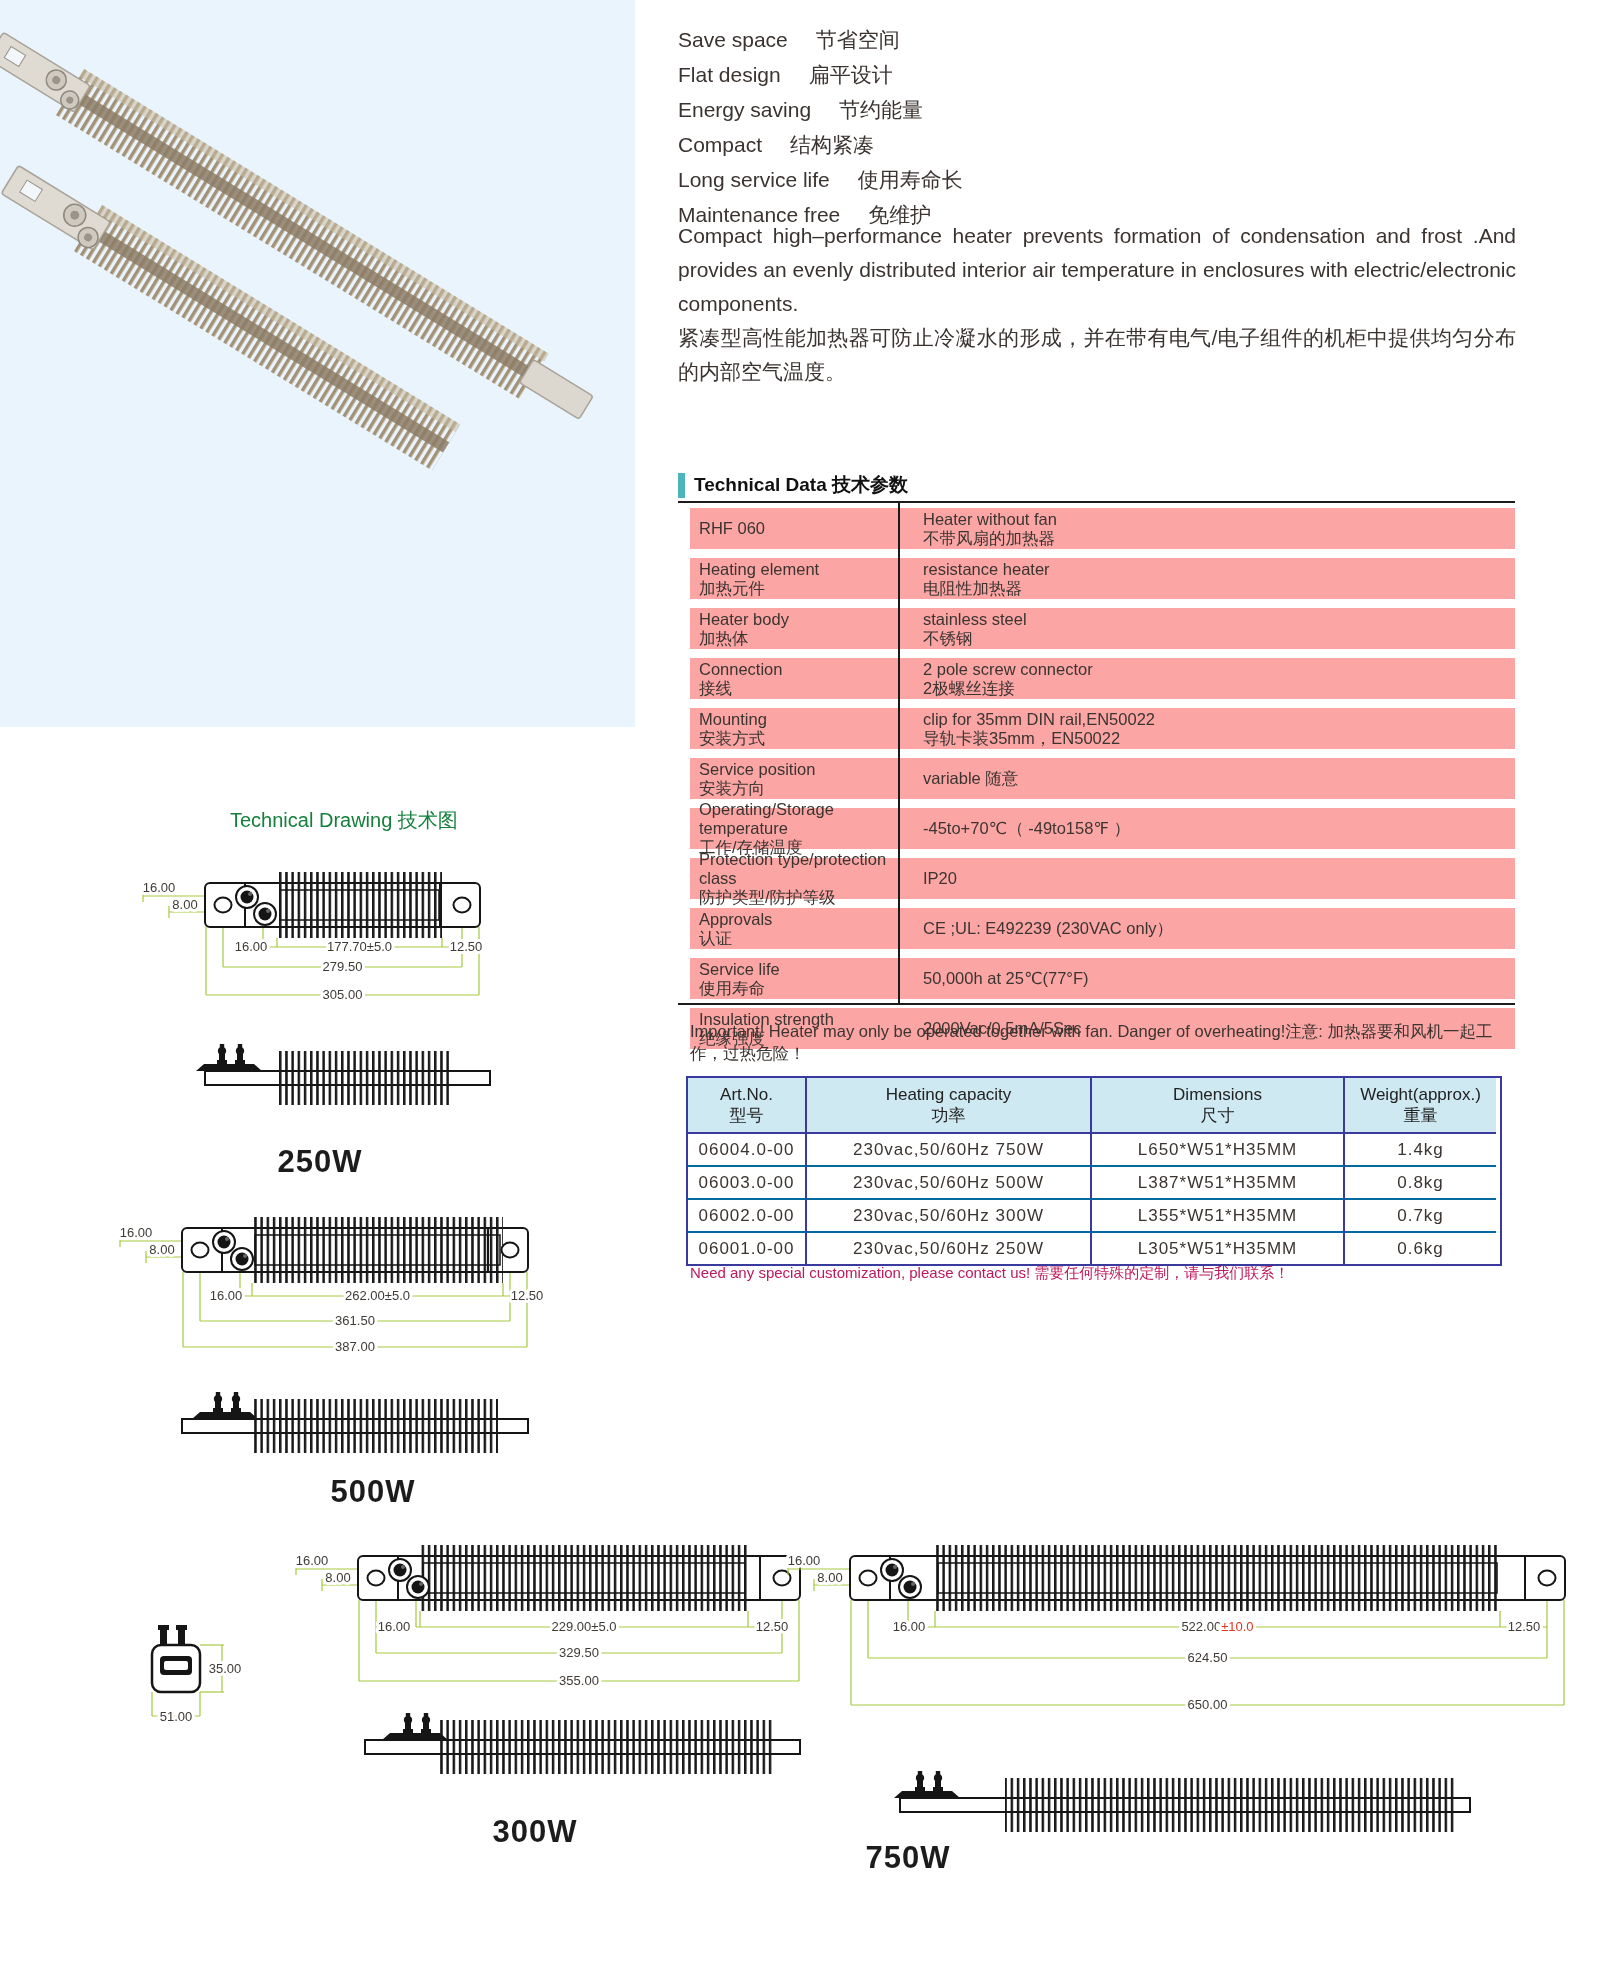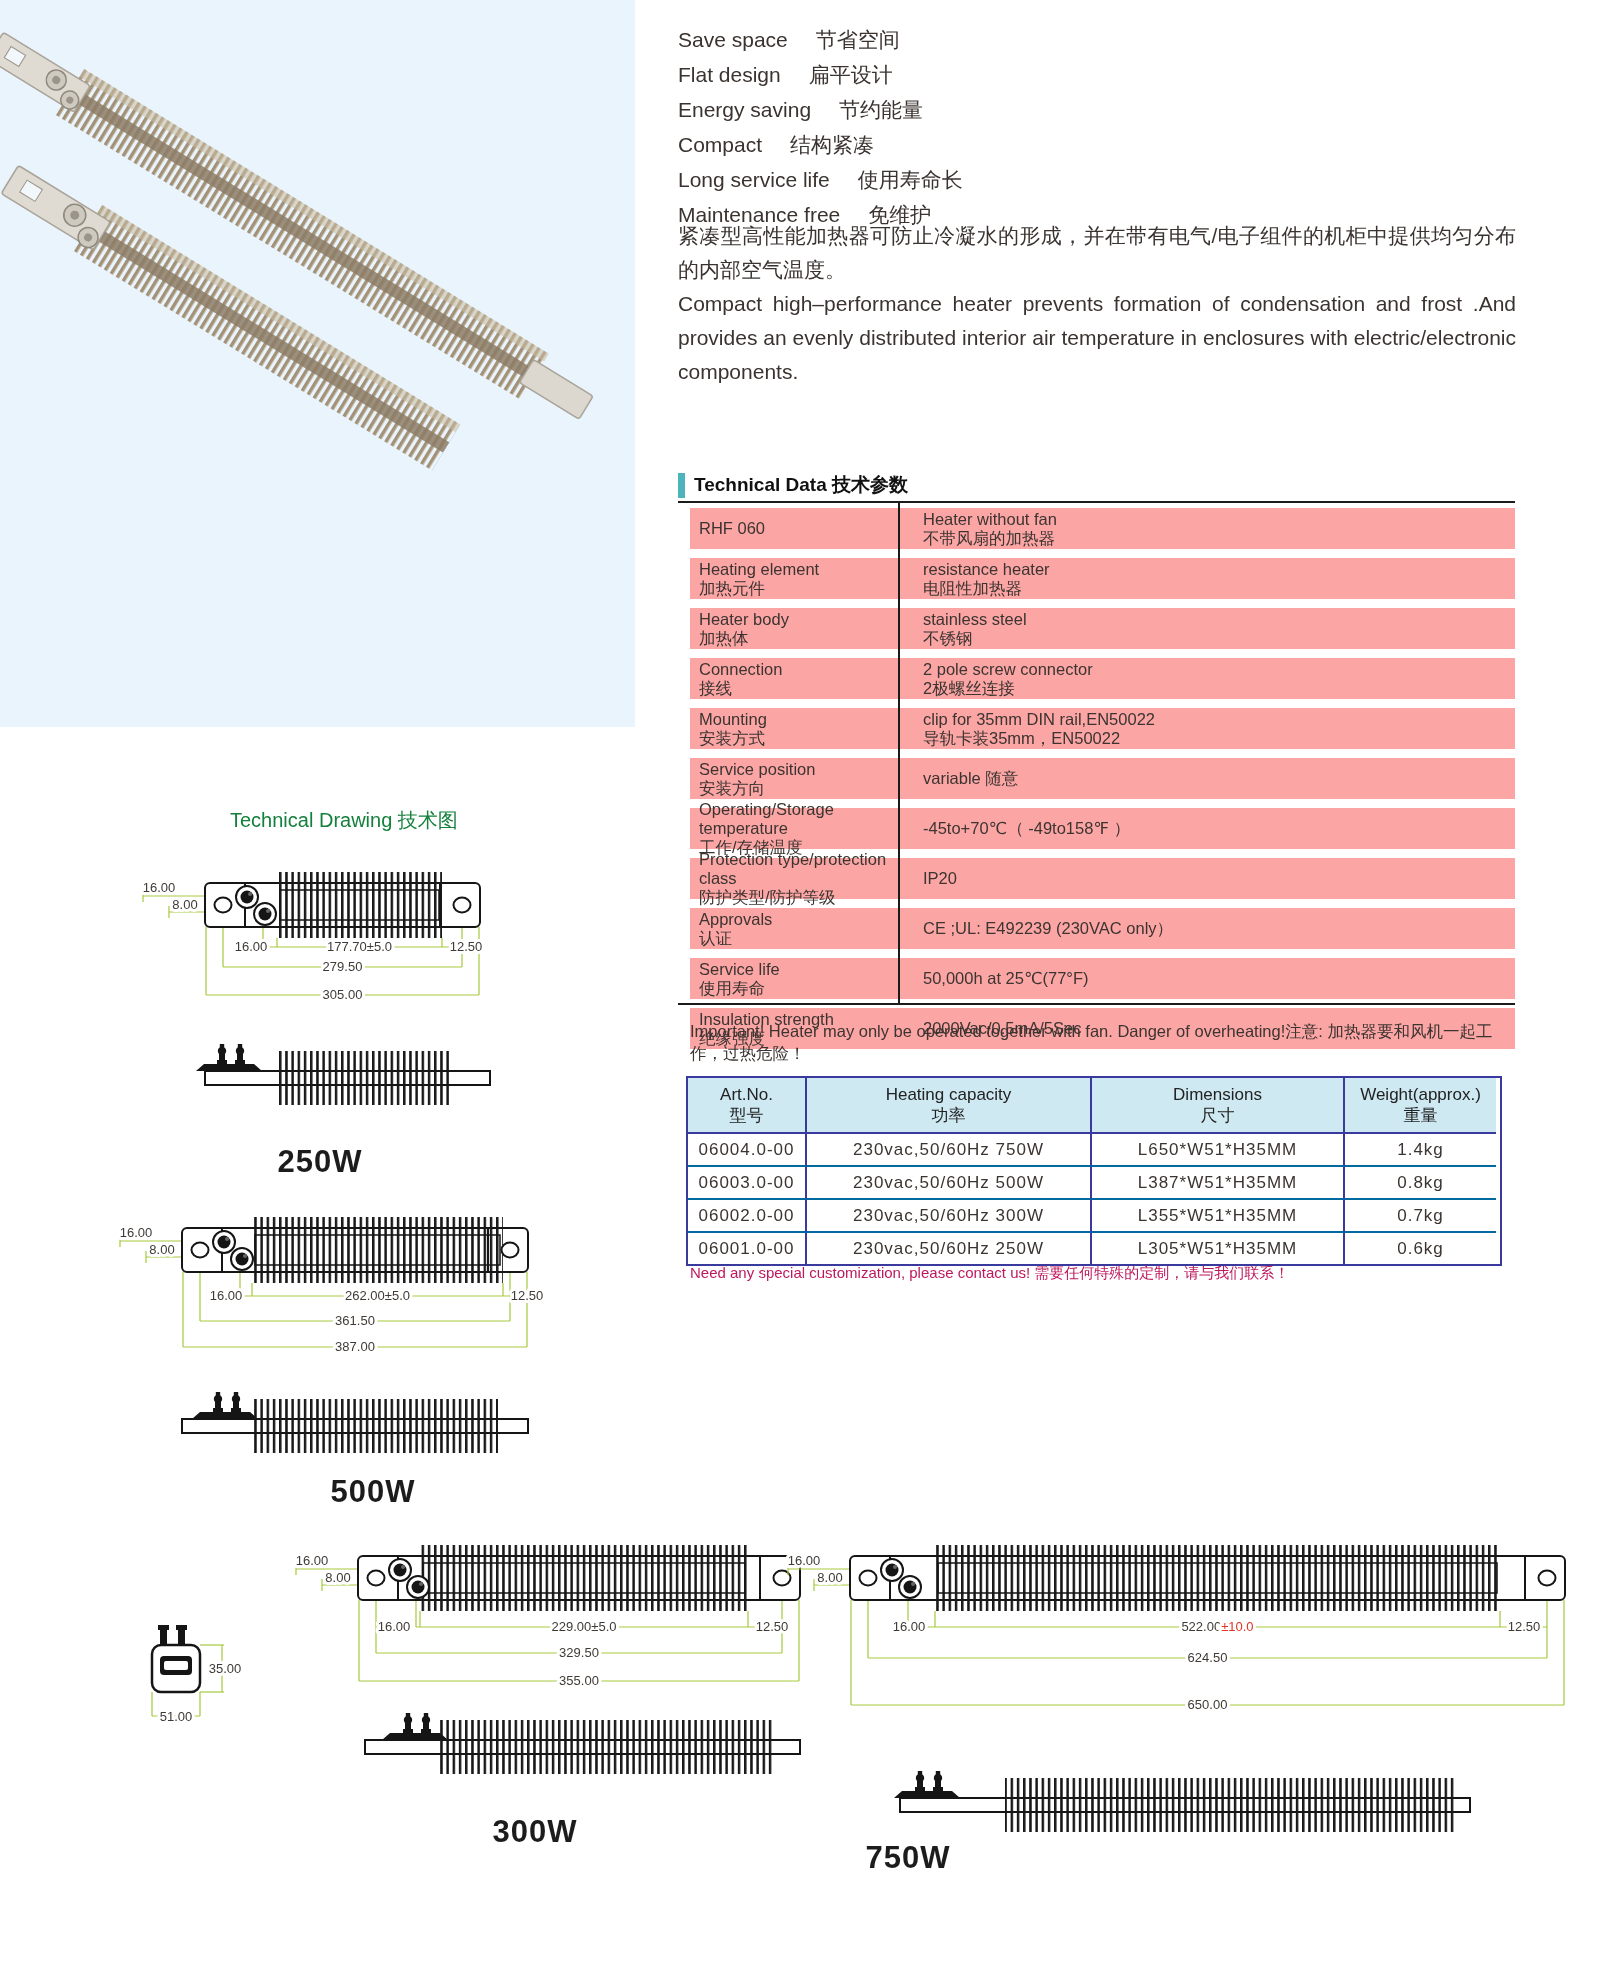--- a/index.html
+++ b/index.html
@@ -89,22 +89,22 @@
 <div class="abs" id="features">
   <div><span>Save space</span><span class="cn">节省空间</span></div>
   <div><span>Flat design</span><span class="cn">扁平设计</span></div>
   <div><span>Energy saving</span><span class="cn">节约能量</span></div>
   <div><span>Compact</span><span class="cn">结构紧凑</span></div>
   <div><span>Long service life</span><span class="cn">使用寿命长</span></div>
   <div><span>Maintenance free</span><span class="cn">免维护</span></div>
 </div>
 
 <div class="abs" id="desc">
+  <div>Compact high–performance heater prevents formation of condensation and frost .And provides an evenly distributed interior air temperature in enclosures with electric/electronic components.</div>
   <div>紧凑型高性能加热器可防止冷凝水的形成，并在带有电气/电子组件的机柜中提供均匀分布的内部空气温度。</div>
-  <div>Compact high–performance heater prevents formation of condensation and frost .And provides an evenly distributed interior air temperature in enclosures with electric/electronic components.</div>
 </div>
 
 <div class="abs" id="td-head">
   <div id="td-bar"></div>
   <div id="td-title">Technical Data 技术参数</div>
 </div>
 <div class="abs" id="td-rule-top"></div>
 <div class="abs" id="td-rows">
   <div class="tdr">
       <div class="lc">

